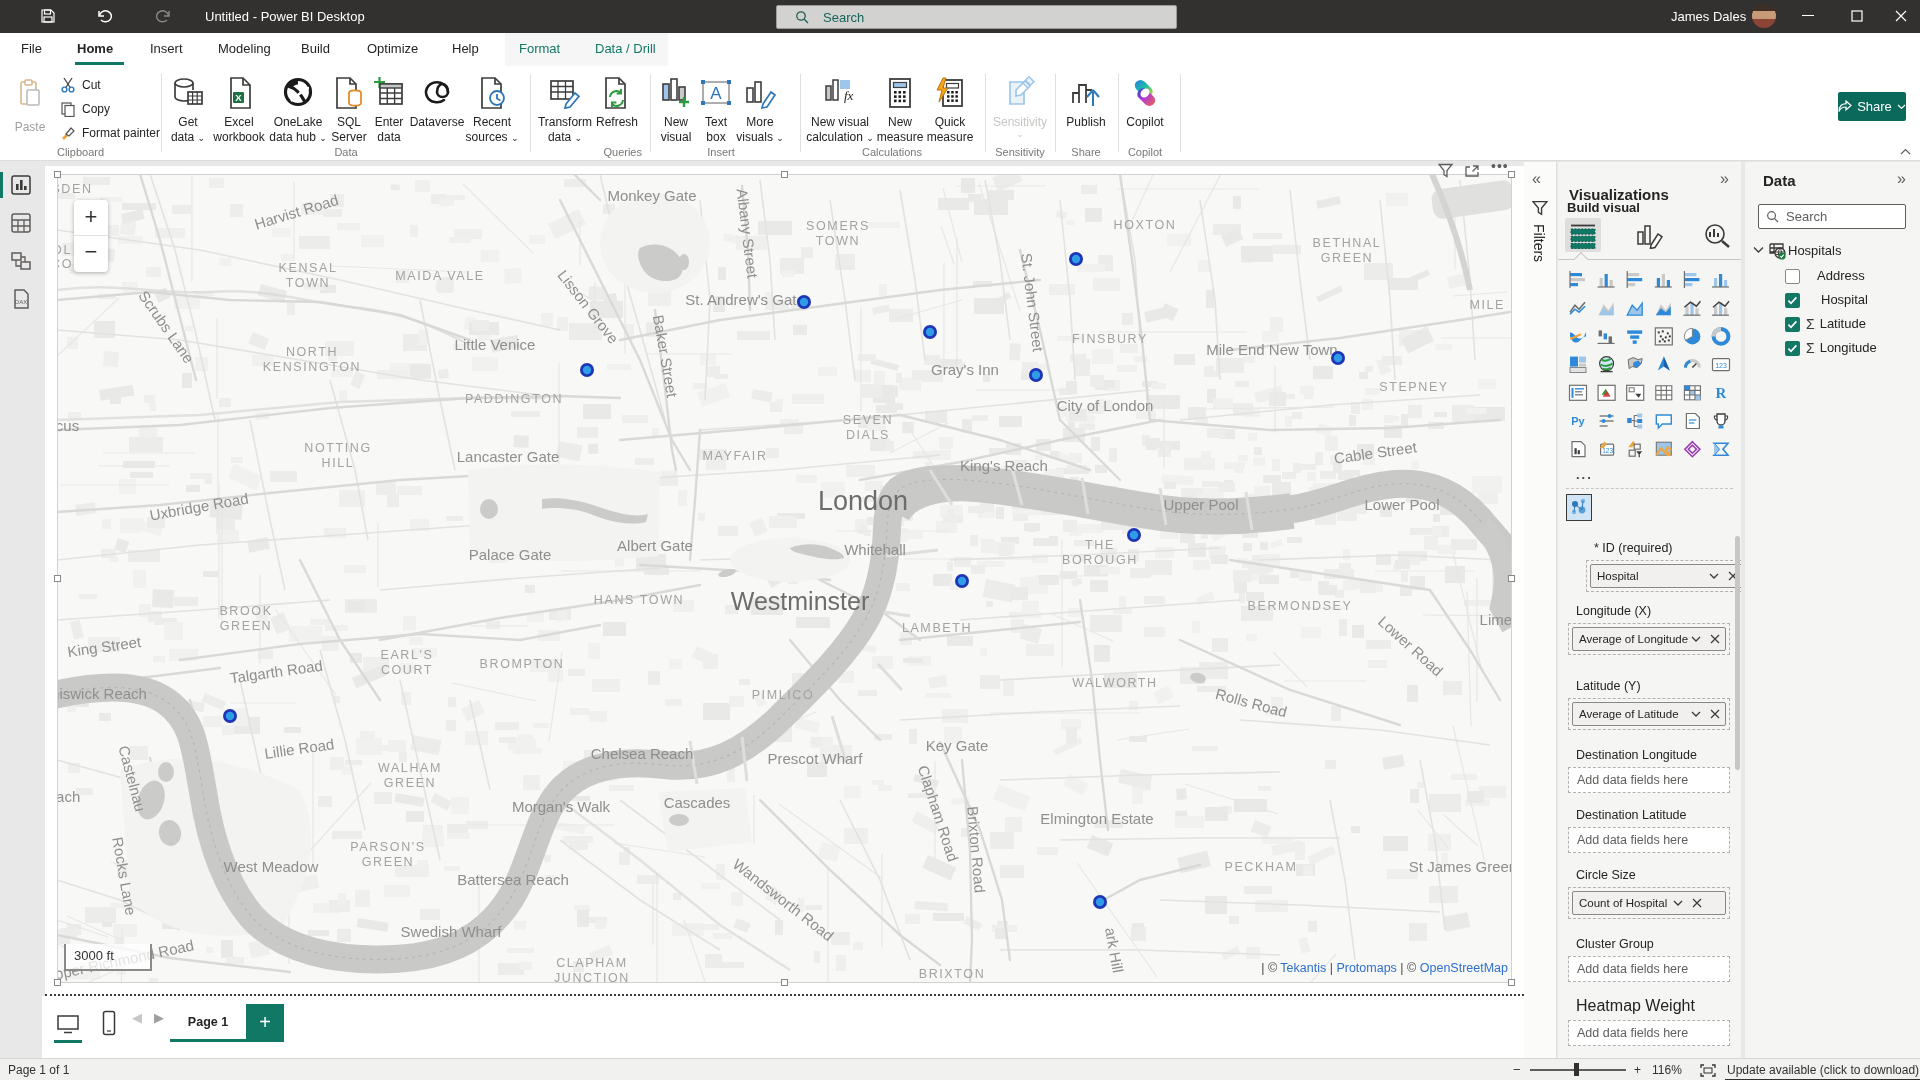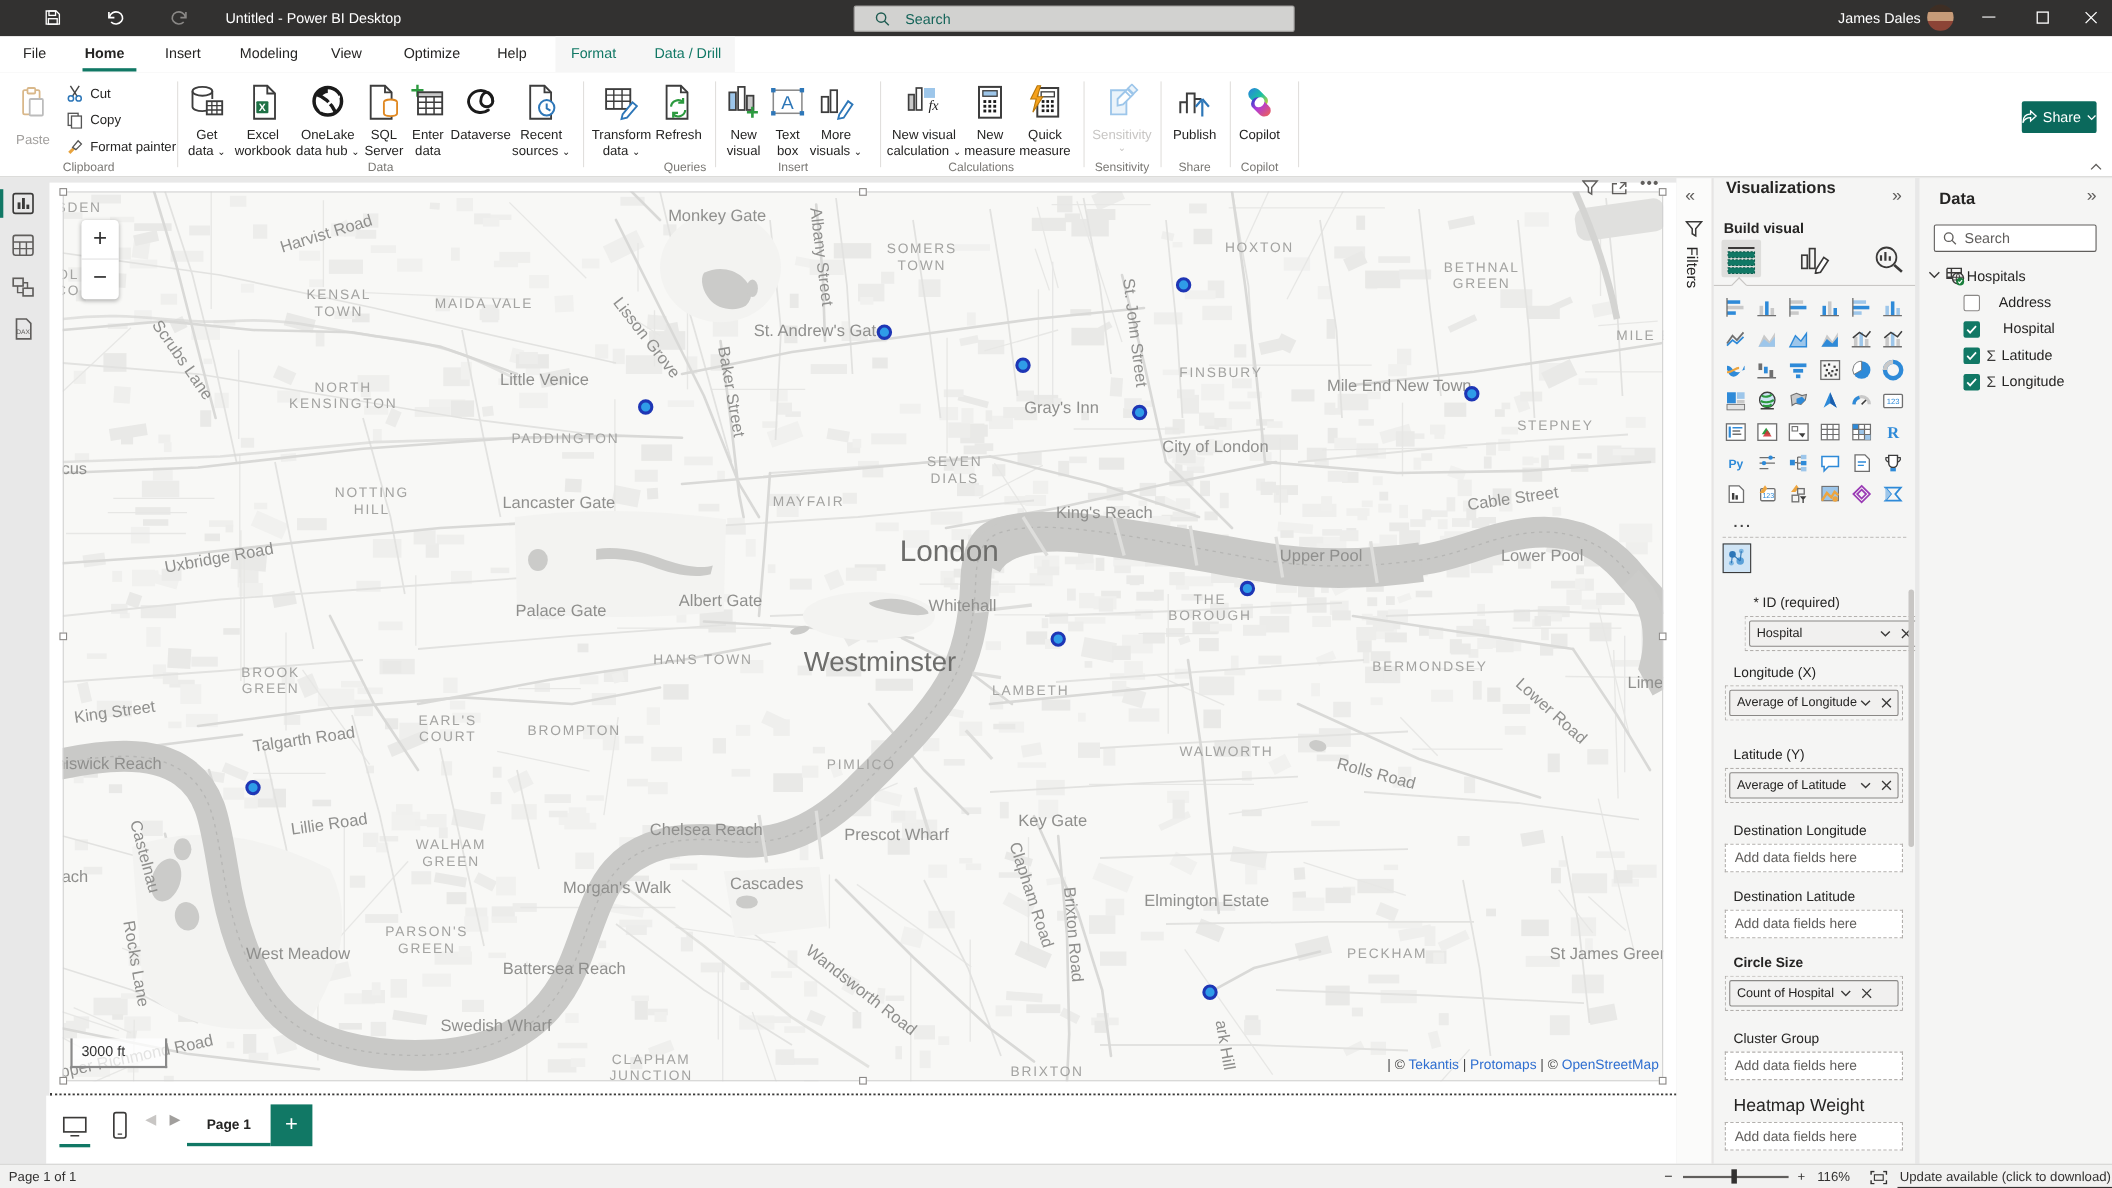--- a/index.html
+++ b/index.html
@@ -43,21 +43,21 @@
     </svg>
 </div>
 
 <div class="abs" style="left:0;top:33px;width:1920px;height:33px;background:#fff;">
   <div class="abs" style="left:505px;top:0;width:163px;height:33px;background:#f6f6f6;"></div>
   <span class="abs" style="left:21px;top:8px;font-size:13px;color:#252423;">File</span>
   <span class="abs" style="left:77px;top:8px;font-size:13px;color:#252423;font-weight:bold;">Home</span>
   <div class="abs" style="left:75px;top:29px;width:49px;height:3px;background:#117865;"></div>
   <span class="abs" style="left:150px;top:8px;font-size:13px;color:#252423;">Insert</span>
   <span class="abs" style="left:218px;top:8px;font-size:13px;color:#252423;">Modeling</span>
-  <span class="abs" style="left:301px;top:8px;font-size:13px;color:#252423;">View</span>
+  <span class="abs" style="left:301px;top:8px;font-size:13px;color:#252423;">Build</span>
   <span class="abs" style="left:367px;top:8px;font-size:13px;color:#252423;">Optimize</span>
   <span class="abs" style="left:452px;top:8px;font-size:13px;color:#252423;">Help</span>
   <span class="abs" style="left:519px;top:8px;font-size:13px;color:#117865;">Format</span>
   <span class="abs" style="left:595px;top:8px;font-size:13px;color:#117865;">Data / Drill</span>
 </div>
 
 <div class="abs" style="left:0;top:66px;width:1920px;height:95px;background:#fff;border-bottom:1px solid #dcdcda;">
   <div style="position:absolute;left:12px;top:8px;width:36px;text-align:center;">
       <div style="height:38px;display:flex;align-items:center;justify-content:center;">
         <svg width="30" height="30" viewBox="0 0 30 30">
@@ -1659,21 +1659,21 @@
 
 <div class="abs" style="left:1524px;top:162px;width:33px;height:896px;background:#fbfbfa;border-right:1px solid #e1dfdd;">
   <div class="abs" style="left:8px;top:8px;font-size:16px;color:#605e5c;">«</div>
   <svg class="abs" style="left:8px;top:38px;" width="17" height="16" viewBox="0 0 16 15">
     <path d="M1,1.5 h13 l-5,6 v6 l-3,-1.8 v-4.2 Z" fill="none" stroke="#3b3a39" stroke-width="1.3"></path>
     </svg>
   <div class="abs" style="left:7px;top:62px;font-size:14px;color:#252423;writing-mode:vertical-lr;">Filters</div>
 </div>
 
 <div class="abs" style="left:1558px;top:162px;width:183px;height:896px;background:#f5f5f4;">
-  <div class="abs" style="left:11px;top:0;font-size:15px;font-weight:bold;color:#252423;">Visualizations</div>
+  <div class="abs" style="left:11px;top:24px;font-size:15px;font-weight:bold;color:#252423;">Visualizations</div>
   <div class="abs" style="left:162px;top:8px;font-size:16px;color:#605e5c;">»</div>
   <div class="abs" style="left:9px;top:38px;font-size:13px;font-weight:bold;color:#252423;">Build visual</div>
   <div class="abs" style="left:7px;top:56px;width:36px;height:34px;background:#dededc;border-radius:2px;"></div>
   <div class="abs" style="left:10px;top:59px;"><svg width="30" height="28" viewBox="0 0 30 28">
         <path d="M3,4.5 h24" stroke="#3b3a39" stroke-width="1.8"></path>
         <g fill="#117865" stroke="#0d5c4d" stroke-dasharray="2 1.4" stroke-width="1">
           <rect x="3" y="8" width="24" height="5.2"></rect>
           <rect x="3" y="15.2" width="24" height="5.2"></rect>
           <rect x="3" y="22.4" width="24" height="5.2"></rect>
         </g>
@@ -1972,21 +1972,21 @@
       </div>
       <div style="position:absolute;left:10px;top:213px;width:162px;">
         <div style="font-size:12.5px;color:#252423;margin-left:8px;">Destination Longitude</div>
         <div style="margin-top:5px;border:1px dashed #b3b0ad;background:#fff;height:26px;display:flex;align-items:center;font-size:12.5px;color:#605e5c;padding-left:8px;">Add data fields here</div>
       </div>
       <div style="position:absolute;left:10px;top:273px;width:162px;">
         <div style="font-size:12.5px;color:#252423;margin-left:8px;">Destination Latitude</div>
         <div style="margin-top:5px;border:1px dashed #b3b0ad;background:#fff;height:26px;display:flex;align-items:center;font-size:12.5px;color:#605e5c;padding-left:8px;">Add data fields here</div>
       </div>
       <div style="position:absolute;left:10px;top:333px;width:162px;">
-        <div style="font-size:12.5px;color:#252423;margin-left:8px;font-weight:bold;">Circle Size</div>
+        <div style="font-size:12.5px;color:#252423;margin-left:8px;">Circle Size</div>
         <div style="margin-top:5px;border:1px dashed #b3b0ad;padding:3px;border-radius:1px;">
           <div style="background:#f1f0ef;border:1px solid #8a8886;border-radius:2px;height:24px;display:flex;align-items:center;font-size:11.5px;color:#252423;padding:0 22px 0 6px;">
             <span style="flex:1;white-space:nowrap;overflow:hidden;">Count of Hospital</span>
             <svg width="12" height="12" viewBox="0 0 12 12">
               <path d="M2,4 l4,4 4,-4" stroke="#3b3a39" stroke-width="1.3" fill="none"></path>
             </svg>
             <svg width="12" height="12" viewBox="0 0 12 12" style="margin-left:7px">
               <path d="M2,2 l8,8 M10,2 l-8,8" stroke="#3b3a39" stroke-width="1.2"></path>
             </svg>
           </div>

